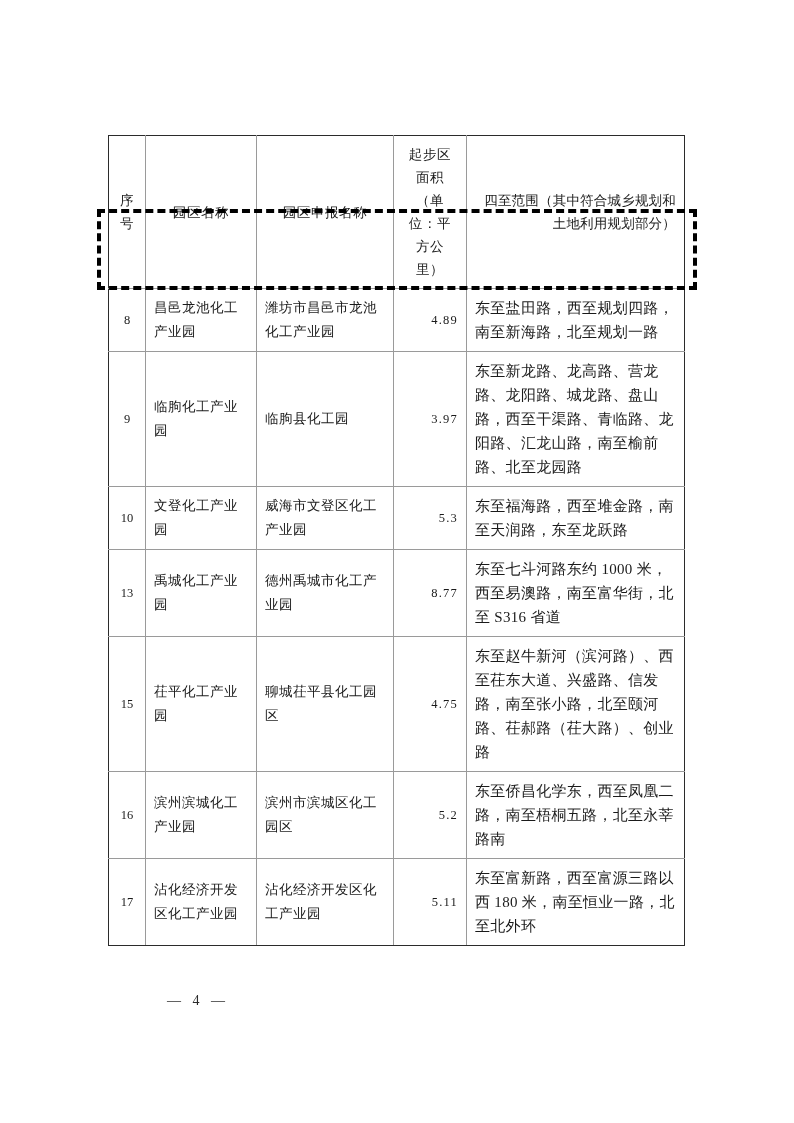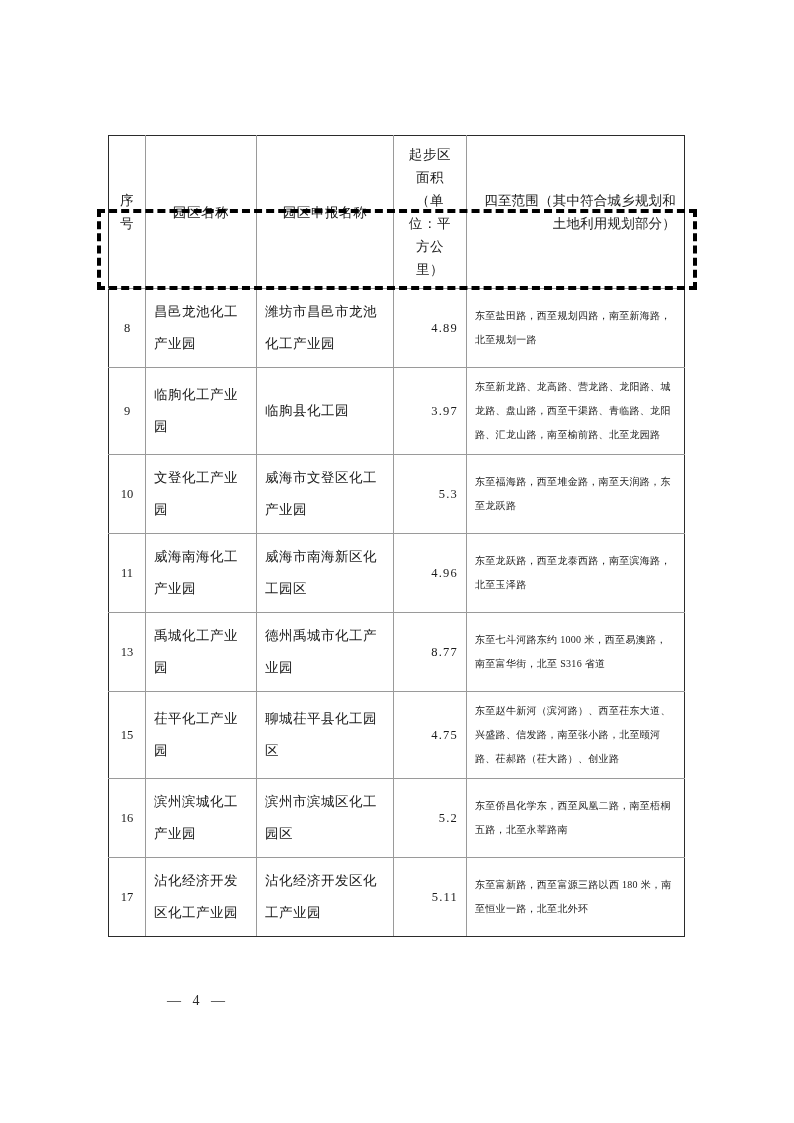--- a/index.html
+++ b/index.html
@@ -85,32 +85,32 @@
   .cell-idx {
     text-align: center;
     font-size: 12.5px;
     font-family: "Liberation Serif", "DejaVu Serif", serif;
     color: #3a3a3a;
   }
   .cell-name,
   .cell-decl {
     text-align: left;
     font-size: 13.5px;
-    line-height: 32px;
+    line-height: 24px;
     letter-spacing: 0.5px;
   }
   .cell-area {
     text-align: right;
     font-size: 12.5px;
     letter-spacing: 1.2px;
     color: #3a3a3a;
   }
   .cell-range {
     text-align: left;
-    font-size: 10px;
+    font-size: 15px;
     line-height: 24px;
     letter-spacing: 0.3px;
   }
 
   
   .highlight-box {
     position: absolute;
     left: 97px;
     top: 209px;
     width: 600px;
@@ -170,27 +170,20 @@
             <td class="cell-range">东至新龙路、龙高路、营龙路、龙阳路、城龙路、盘山路，西至干渠路、青临路、龙阳路、汇龙山路，南至榆前路、北至龙园路</td>
           </tr>
           <tr>
             <td class="cell-idx">10</td>
             <td class="cell-name">文登化工产业园</td>
             <td class="cell-decl">威海市文登区化工产业园</td>
             <td class="cell-area">5.3</td>
             <td class="cell-range">东至福海路，西至堆金路，南至天润路，东至龙跃路</td>
           </tr>
           <tr>
-            <td class="cell-idx">11</td>
-            <td class="cell-name">威海南海化工产业园</td>
-            <td class="cell-decl">威海市南海新区化工园区</td>
-            <td class="cell-area">4.96</td>
-            <td class="cell-range">东至龙跃路，西至龙泰西路，南至滨海路，北至玉泽路</td>
-          </tr>
-          <tr>
             <td class="cell-idx">13</td>
             <td class="cell-name">禹城化工产业园</td>
             <td class="cell-decl">德州禹城市化工产业园</td>
             <td class="cell-area">8.77</td>
             <td class="cell-range">东至七斗河路东约 1000 米，西至易澳路，南至富华街，北至 S316 省道</td>
           </tr>
           <tr>
             <td class="cell-idx">15</td>
             <td class="cell-name">茌平化工产业园</td>
             <td class="cell-decl">聊城茌平县化工园区</td>

